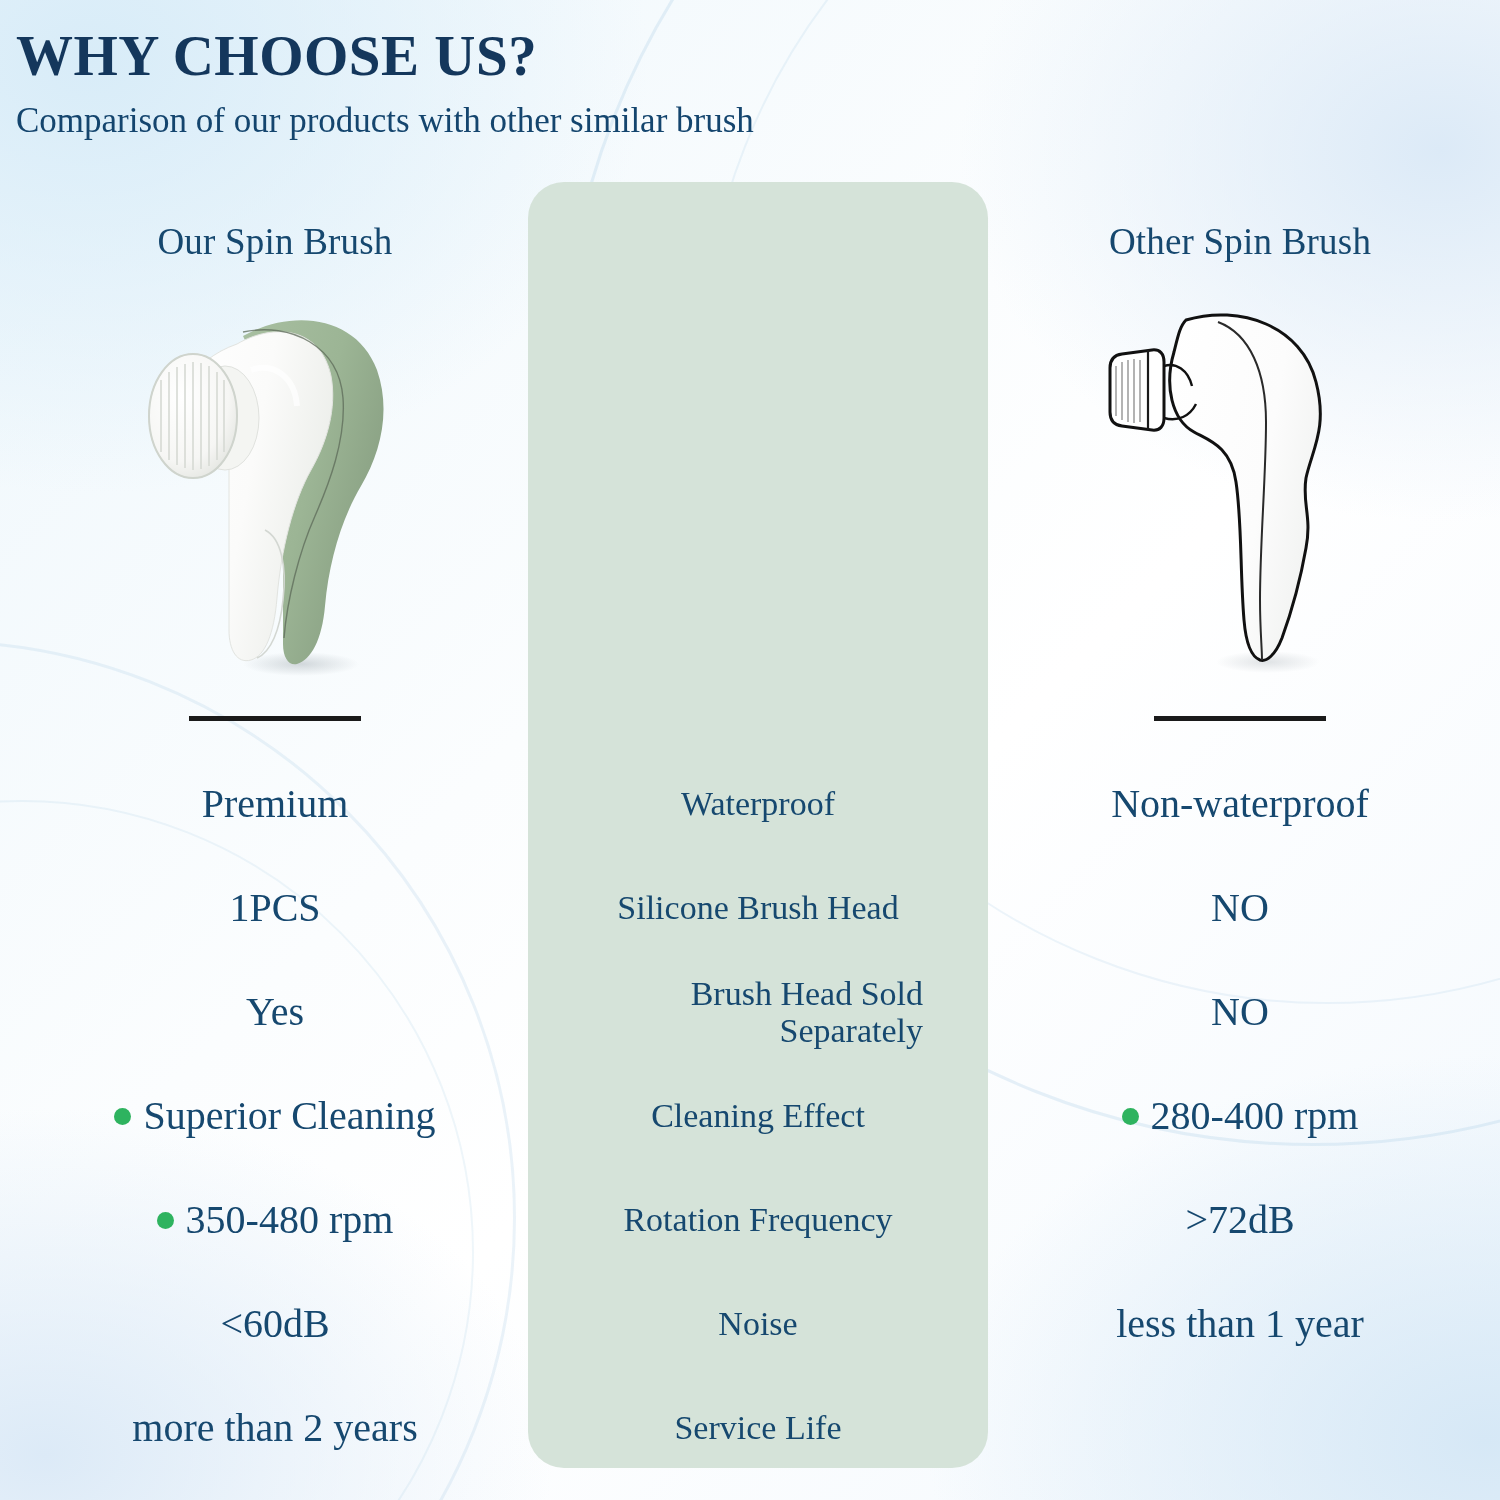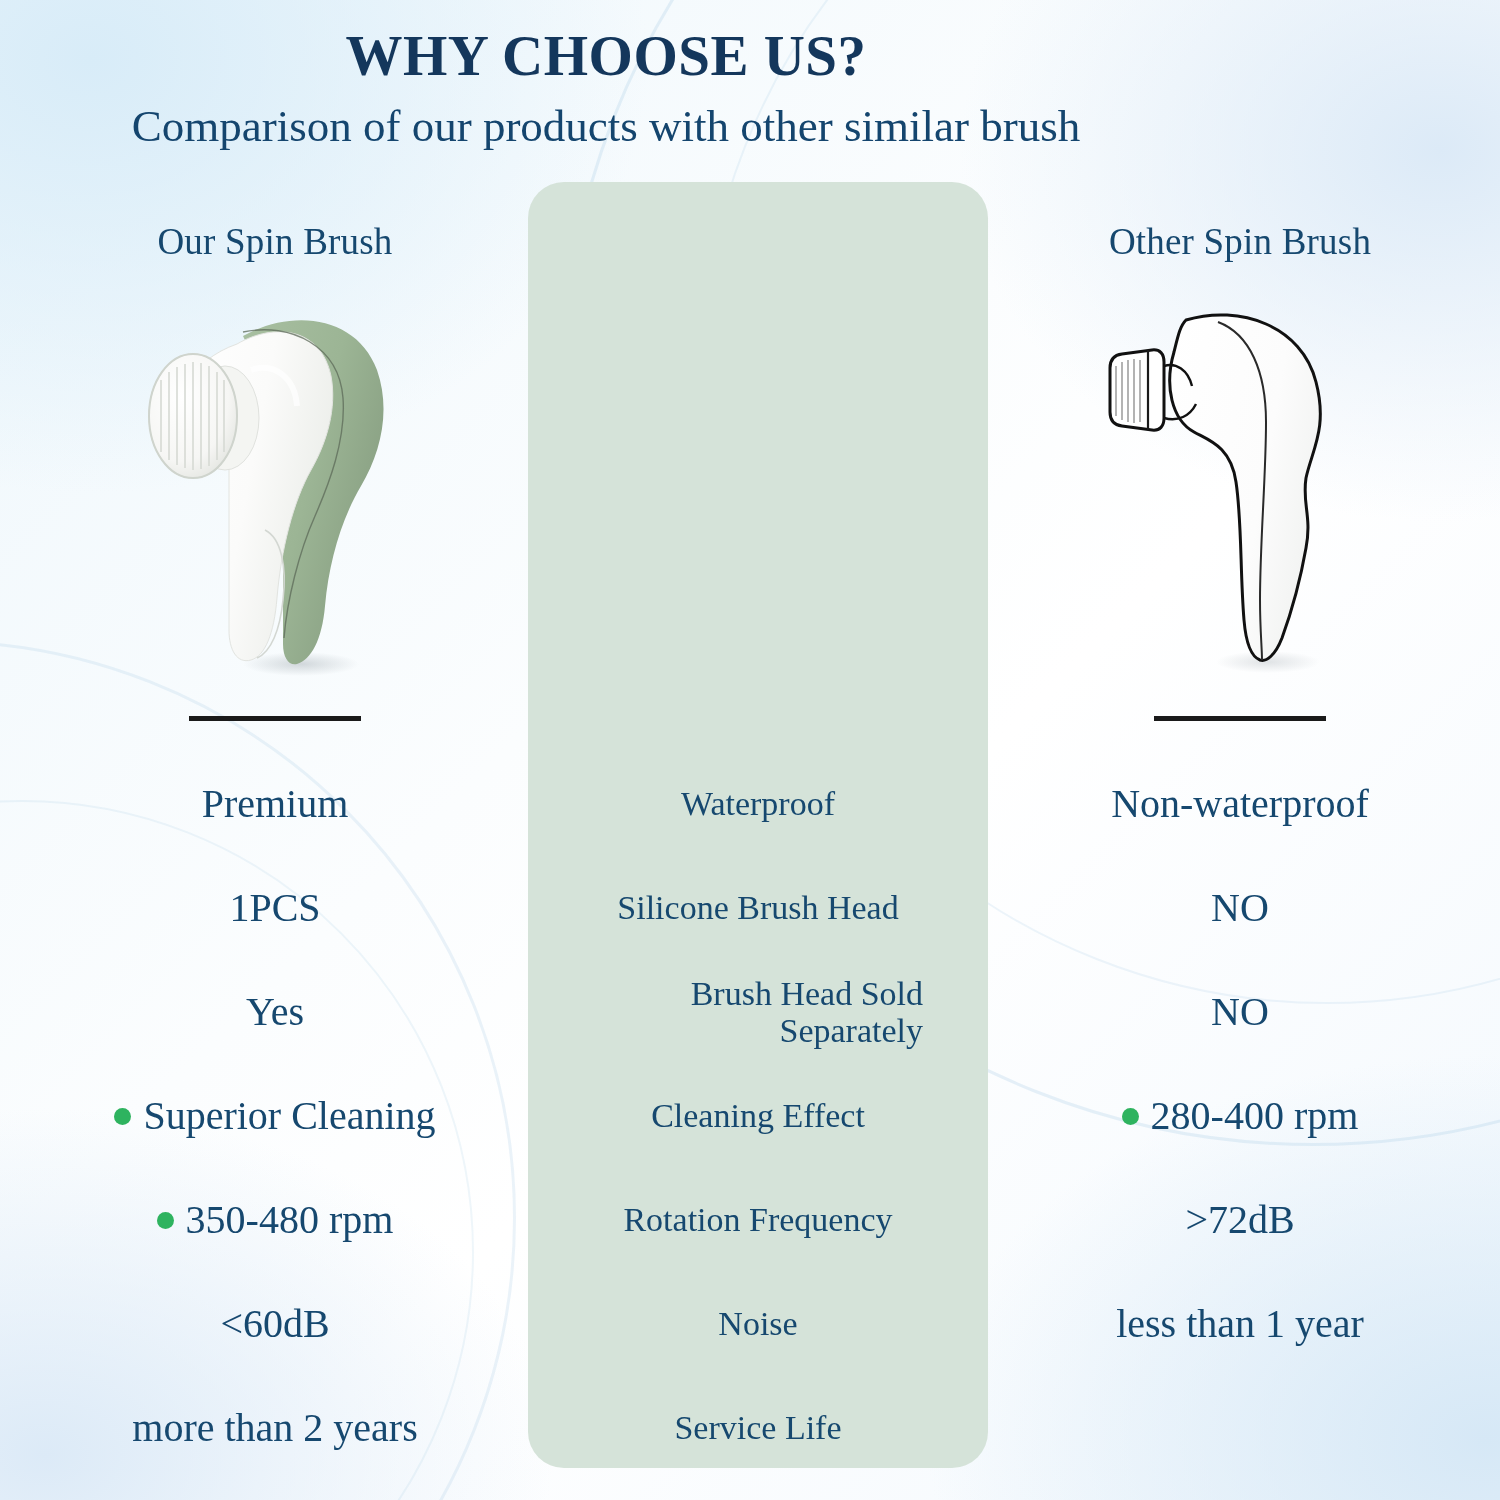--- a/index.html
+++ b/index.html
@@ -37,37 +37,37 @@
   .swirl.s2 { width: 1250px; height: 1250px; left: 700px; top: -250px; border-width: 2px;
               border-color: rgba(176,210,232,0.22); }
   .swirl.s3 { width: 1150px; height: 1150px; left: -640px; top: 640px; border-width: 3px;
               border-color: rgba(176,210,232,0.26); }
   .swirl.s4 { width: 900px; height: 900px; left: -430px; top: 800px; border-width: 2px;
               border-color: rgba(176,210,232,0.20); }
 
   
   .header {
     position: absolute;
-    left: 8px;
+    left: 16px;
     top: 26px;
     width: 1196px;
-    text-align: center;
+    text-align: left;
   }
   .title {
     font-family: "Liberation Serif", "DejaVu Serif", serif;
     font-size: 57px;
     font-weight: 700;
     letter-spacing: 0.5px;
     color: #14375c;
     line-height: 1.06;
     margin: 0;
   }
   .subtitle {
     font-family: "Liberation Serif", "DejaVu Serif", serif;
-    font-size: 45px;
+    font-size: 35px;
     font-weight: 400;
     color: #14456e;
     line-height: 1.1;
     margin: 16px 0 17px 0;
   }
 
   
   .center-panel {
     position: absolute;
     left: 528px;

